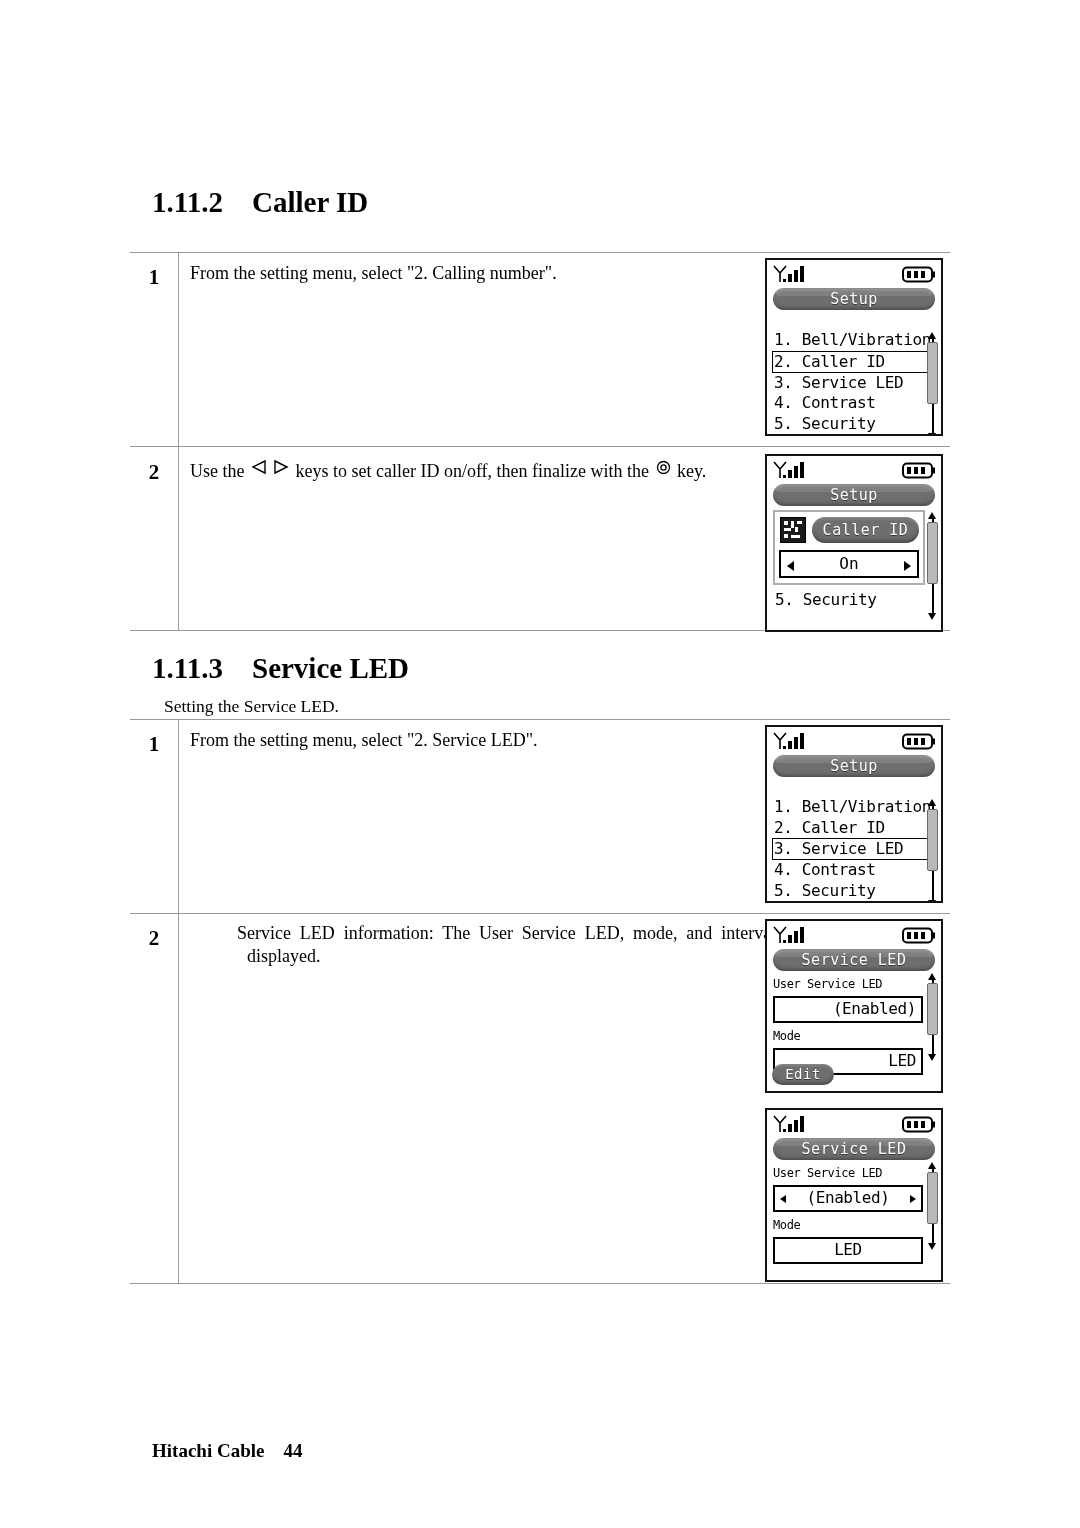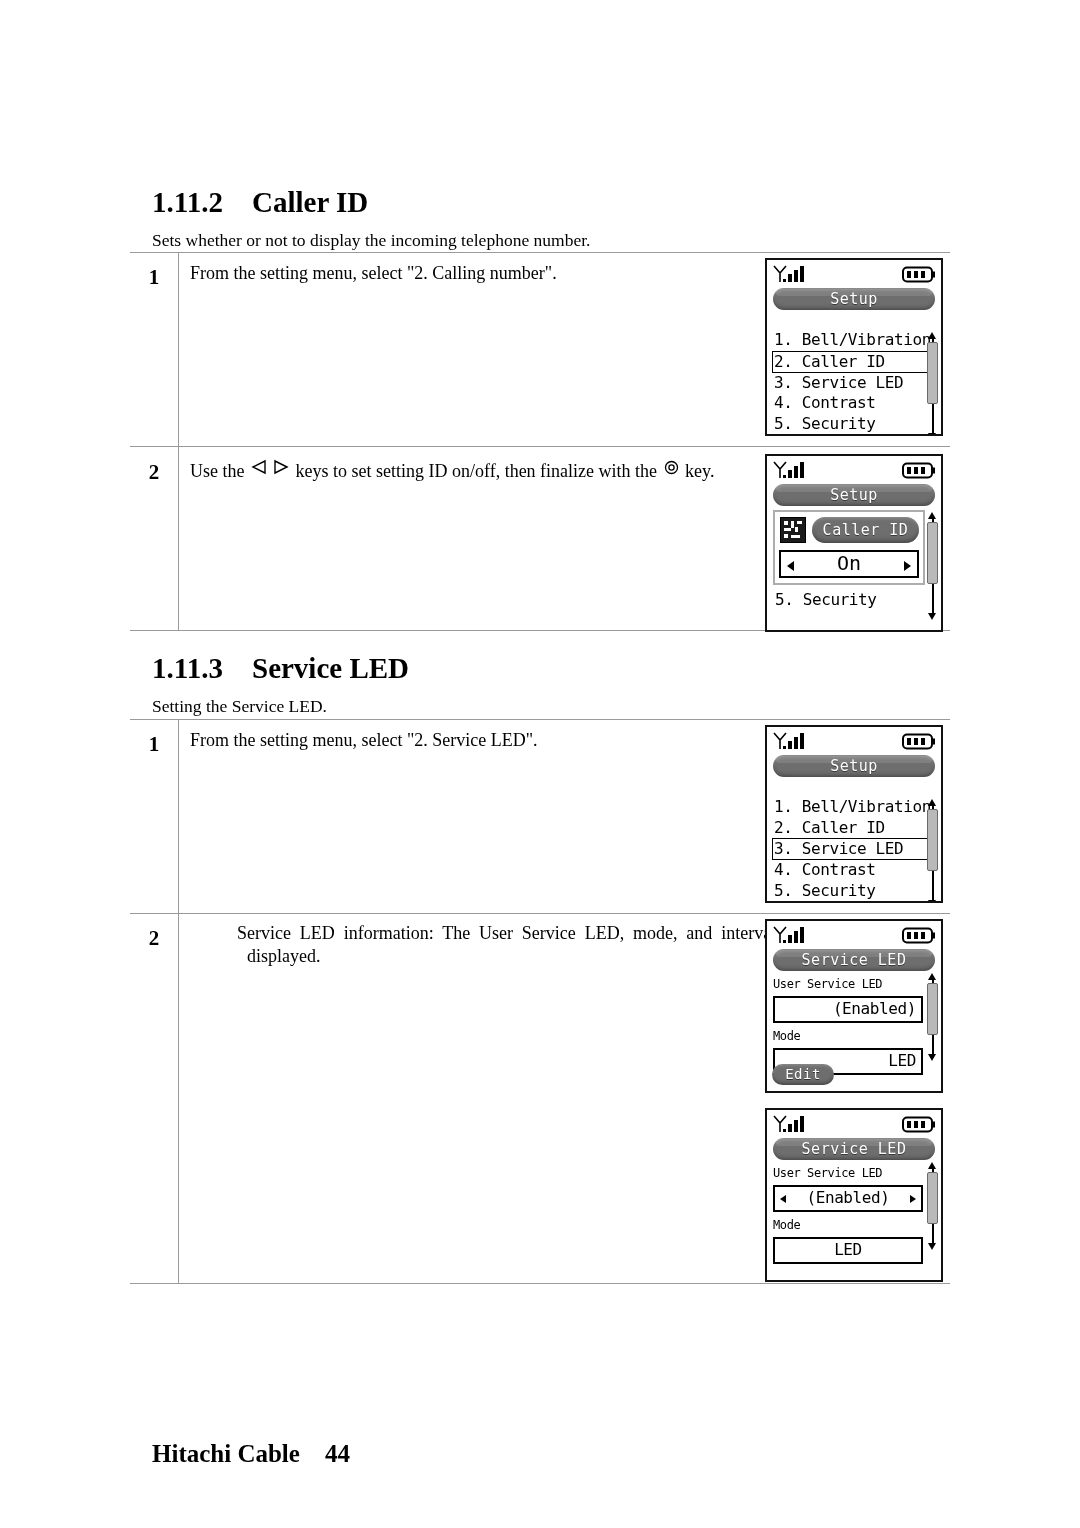--- a/index.html
+++ b/index.html
@@ -153,21 +153,21 @@
     letter-spacing:0.5px;
     text-shadow:0 1px 0 #3a3a3a;
     box-shadow:inset 0 -4px 6px -3px rgba(0,0,0,.5), inset 0 3px 5px -3px rgba(255,255,255,.4);
   }
   .valbox{
     position:relative;
     margin-top:4px;
     height:28px;
     border:2.5px solid #000;
     box-sizing:border-box;
-    font-size:20px;
+    font-size:16px;
     line-height:23px;
     text-align:center;
   }
   .valbox .lt,.valbox .rt{
     position:absolute;top:9px;width:0;height:0;
     border-top:5px solid transparent;border-bottom:5px solid transparent;
   }
   .valbox .lt{left:6px;border-right:7px solid #000;}
   .valbox .rt{right:6px;border-left:7px solid #000;}
 
@@ -206,51 +206,50 @@
     font-size:14px;line-height:21px;text-align:center;
     letter-spacing:0.5px;
     text-shadow:0 1px 0 #333;
     box-shadow:inset 0 -3px 5px -2px rgba(0,0,0,.5), inset 0 2px 4px -2px rgba(255,255,255,.4);
   }
 
   
   .footer{
     position:absolute;
     font-weight:bold;
-    font-size:25px;
+    font-size:19px;
     white-space:pre;
   }
 </style>
 </head>
 <body>
 
 <div class="page">
 
   <div class="h2" style="left:152px;top:186px;">
     <span class="num">1.11.2</span><span>Caller ID</span>
   </div>
-  <div class="lead" style="left:152px;top:230px;">Sets whether or not to display the incoming telephone number.</div>
 
   <div class="tbl" style="top:0;">
     <div class="rule" style="top:252px;"></div>
     <div class="rule" style="top:446px;"></div>
     <div class="rule" style="top:630px;"></div>
     <div class="vrule" style="left:48px;top:252px;height:378px;"></div>
 
     <div class="stepnum" style="left:4px;top:265px;">1</div>
     <div class="steptext" style="left:60px;top:262px;width:570px;">From the setting menu, select "2. Calling number".</div>
 
     <div class="stepnum" style="left:4px;top:460px;">2</div>
     <div class="steptext" style="left:60px;top:458px;width:600px;"><span>Use the</span>
       <span class="ikey"><svg width="17" height="16" viewBox="0 0 17 16">
             <polygon points="2,8 14,2 14,14" fill="none" stroke="#000" stroke-width="1.4"></polygon>
           </svg></span><span class="ikey"><svg width="17" height="16" viewBox="0 0 17 16">
             <polygon points="15,8 3,2 3,14" fill="none" stroke="#000" stroke-width="1.4"></polygon>
           </svg></span>
-      <span>keys to set setting ID on/off, then finalize with the</span>
+      <span>keys to set caller ID on/off, then finalize with the</span>
       <span class="ikey"><svg width="15" height="15" viewBox="0 0 15 15">
             <circle cx="7.5" cy="7.5" r="6" fill="none" stroke="#000" stroke-width="1.3"></circle>
             <circle cx="7.5" cy="7.5" r="2.6" fill="none" stroke="#000" stroke-width="1.3"></circle>
           </svg></span>
       <span>key.</span>
     </div>
   </div>
 
   <div class="phone" style="left:765px;top:258px;height:178px;">
     <div class="statusbar">
@@ -338,21 +337,21 @@
       <div class="sb-line"></div>
       <div class="sb-arrow-up"></div>
       <div class="sb-thumb" style="top:10px;height:62px;"></div>
       <div class="sb-arrow-dn"></div>
     </div>
   </div>
 
   <div class="h2" style="left:152px;top:652px;">
     <span class="num">1.11.3</span><span>Service LED</span>
   </div>
-  <div class="lead" style="left:152px;top:696px;">Setting the Service LED.</div>
+  <div class="lead" style="left:164px;top:696px;">Setting the Service LED.</div>
 
   <div class="tbl" style="top:0;">
     <div class="rule" style="top:719px;"></div>
     <div class="rule" style="top:913px;"></div>
     <div class="rule" style="top:1283px;"></div>
     <div class="vrule" style="left:48px;top:719px;height:564px;"></div>
 
     <div class="stepnum" style="left:4px;top:732px;">1</div>
     <div class="steptext" style="left:60px;top:729px;width:570px;">From the setting menu, select "2. Service LED".</div>
 

